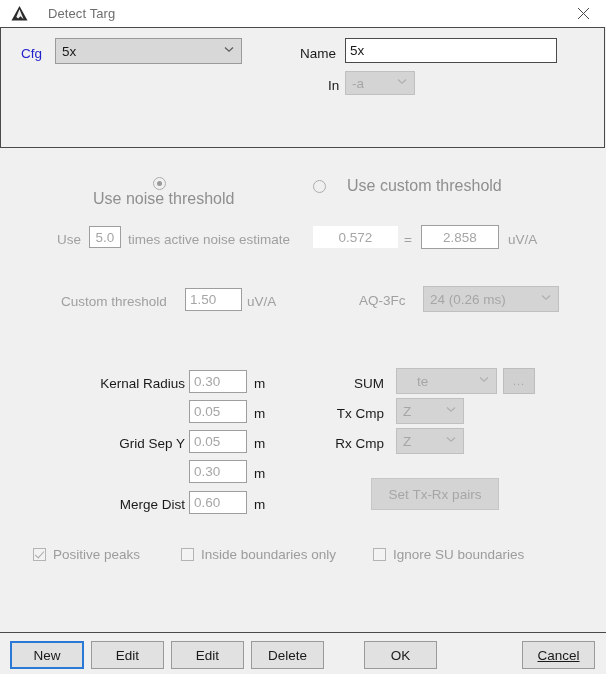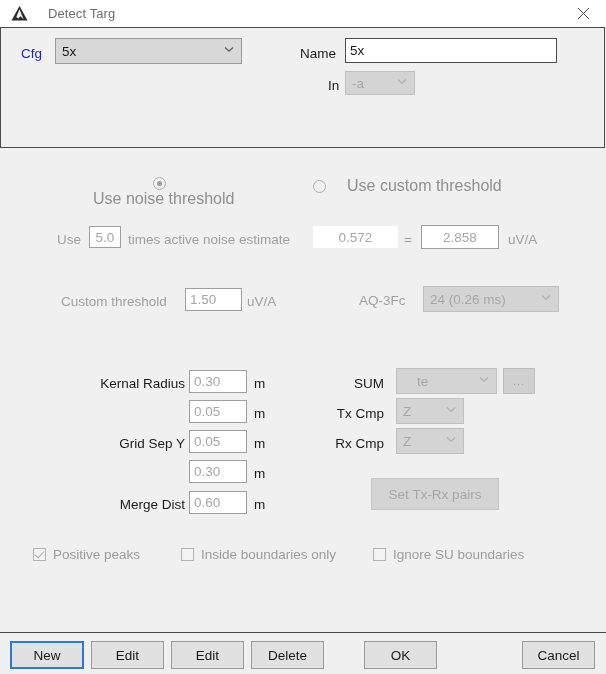--- a/index.html
+++ b/index.html
@@ -434,14 +434,14 @@
   </div>
 
 </div>
 
 <div class="footer">
   <div class="btn focus" style="left:10px; top:8px; width:74px; height:28px;">New</div>
   <div class="btn" style="left:91px; top:8px; width:73px; height:28px;">Edit</div>
   <div class="btn" style="left:171px; top:8px; width:73px; height:28px;">Edit</div>
   <div class="btn" style="left:251px; top:8px; width:73px; height:28px;">Delete</div>
   <div class="btn" style="left:364px; top:8px; width:73px; height:28px;text-align:right;">OK</div>
-  <div class="btn" style="left:522px; top:8px; width:73px; height:28px;">Cancel</div>
+  <div class="btn" style="left:522px; top:8px; width:73px; height:28px;text-decoration:underline;">Cancel</div>
 </div>
 
 </body></html>

